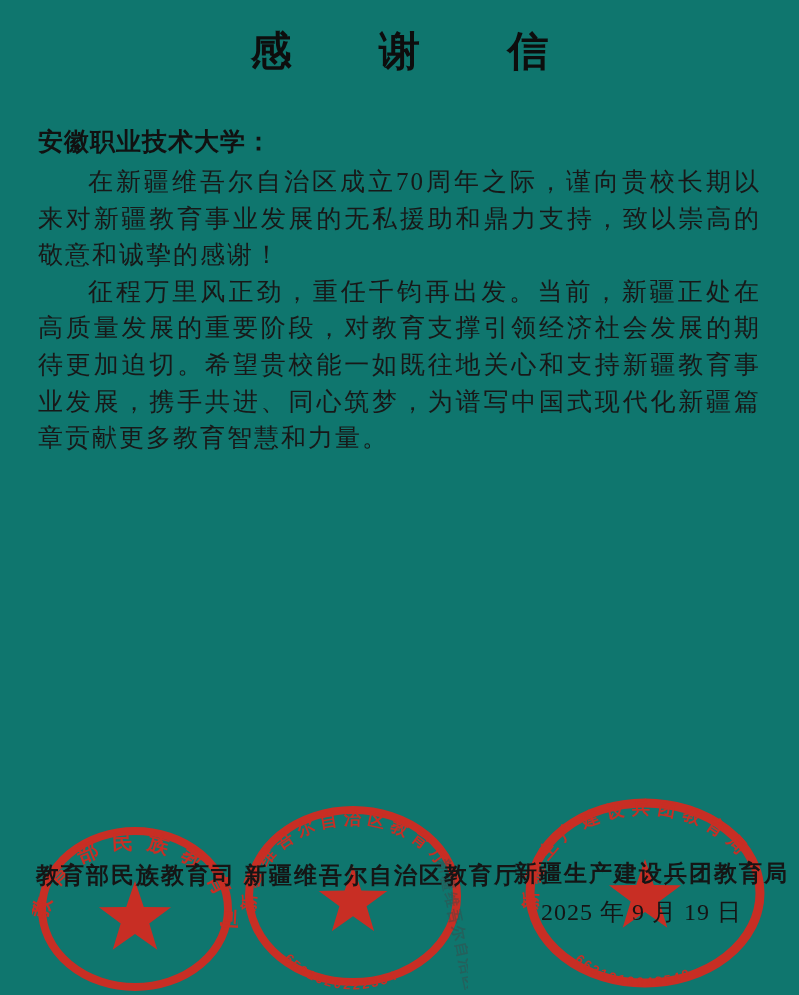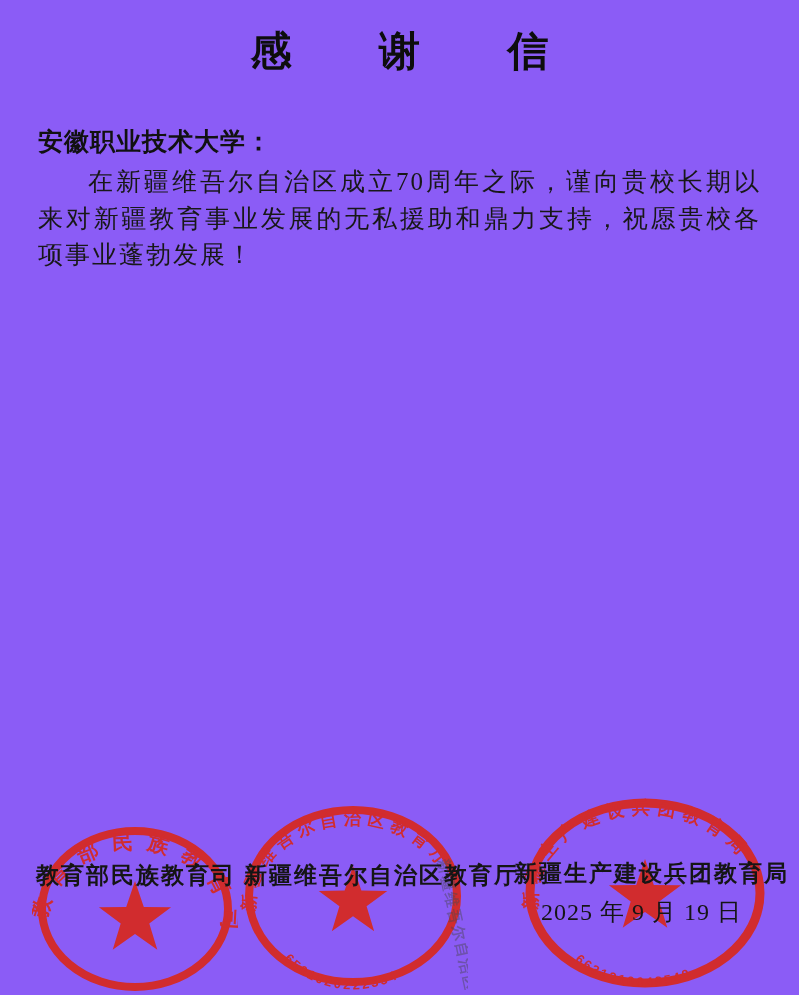--- a/index.html
+++ b/index.html
@@ -1,20 +1,20 @@
 <!DOCTYPE html>
 <html><head>
 <meta charset="utf-8">
 <style>
   html,body{margin:0;padding:0;background:#e8e8e8;}
   .page{
     position:relative;
     width:799px;height:995px;
     margin:0 auto;
-    background:#8b5cf6;
+    background:#0f766e;
     overflow:hidden;
     font-family:"Liberation Serif", serif;
     color:#111;
   }
   .title{
     margin:24px 0 0 0;
     text-align:center;
     font-family:"Liberation Sans", sans-serif;
     font-weight:bold;
     font-size:41px;
@@ -61,21 +61,22 @@
 </head>
 <body>
 
 <div class="page">
 
   <div class="title">感 谢 信</div>
 
   <div class="salutation">安徽职业技术大学：</div>
 
   <div class="body-text">
-    <p>在新疆维吾尔自治区成立70周年之际，谨向贵校长期以来对新疆教育事业发展的无私援助和鼎力支持，祝愿贵校各项事业蓬勃发展！</p>
+    <p>在新疆维吾尔自治区成立70周年之际，谨向贵校长期以来对新疆教育事业发展的无私援助和鼎力支持，致以崇高的敬意和诚挚的感谢！</p>
+    <p>征程万里风正劲，重任千钧再出发。当前，新疆正处在高质量发展的重要阶段，对教育支撑引领经济社会发展的期待更加迫切。希望贵校能一如既往地关心和支持新疆教育事业发展，携手共进、同心筑梦，为谱写中国式现代化新疆篇章贡献更多教育智慧和力量。</p>
   </div>
 
   <div class="stamp" style="left:32px;top:822px;">
     <svg width="206" height="172" viewBox="0 0 206 172">
       <ellipse cx="103" cy="87" rx="93" ry="78" fill="none" stroke="#d8281e" stroke-width="8"></ellipse>
       <path id="arc1t" d="M 16 112 A 88 74 0 1 1 190 112" fill="none"></path>
       <text class="seal-arc" fill="#d8281e" font-size="21" letter-spacing="13">
         <textPath href="#arc1t" startOffset="5%">教育部民族教育司</textPath>
       </text>
       <polygon fill="#d8281e" transform="translate(103,97)" points="0,-38 8.8,-12.1 36.1,-11.7 14.3,4.6 22.3,30.7 0,15 -22.3,30.7 -14.3,4.6 -36.1,-11.7 -8.8,-12.1"></polygon>

